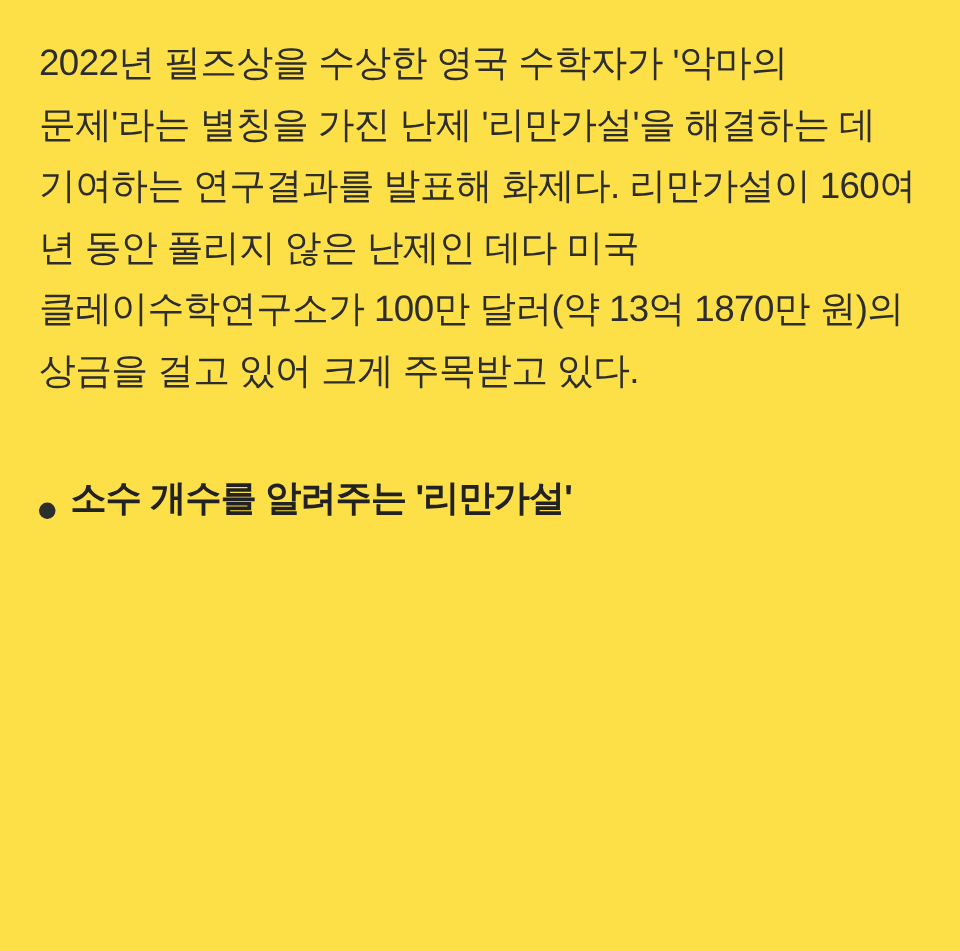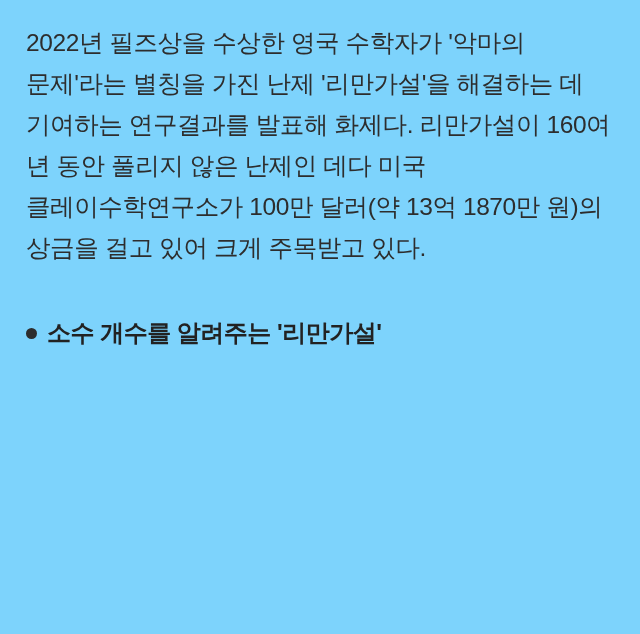--- a/index.html
+++ b/index.html
@@ -12,35 +12,35 @@
     height: 634px;
     font-family: "Liberation Sans", "DejaVu Sans", sans-serif;
     color: #2b2b2b;
     overflow: hidden;
   }
   .page {
     box-sizing: border-box;
     width: 640px;
     height: 634px;
     padding: 22px 26px 0 26px;
-    background: #7dd3fc;
+    background: #fde047;
   }
   .para {
     font-size: 24.5px;
     line-height: 41px;
     letter-spacing: -0.4px;
     color: #2d2d2d;
     margin: 0;
     word-break: keep-all;
   }
   .subhead-wrap {
     margin-top: 46px;
     margin-bottom: 48px;
     display: flex;
-    align-items: flex-start;
+    align-items: center;
   }
   .bullet {
     width: 11px;
     height: 11px;
     border-radius: 50%;
     background: #2d2d2d;
     margin-top: 14px;
     margin-right: 10px;
     flex: 0 0 auto;
   }

